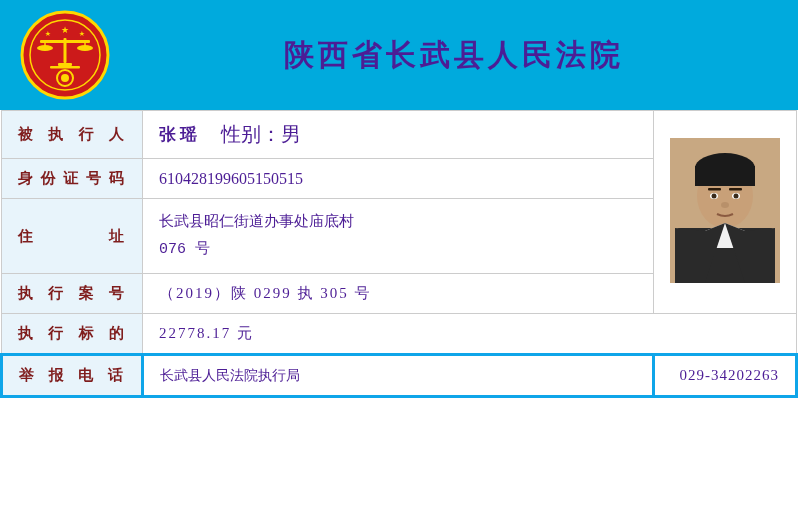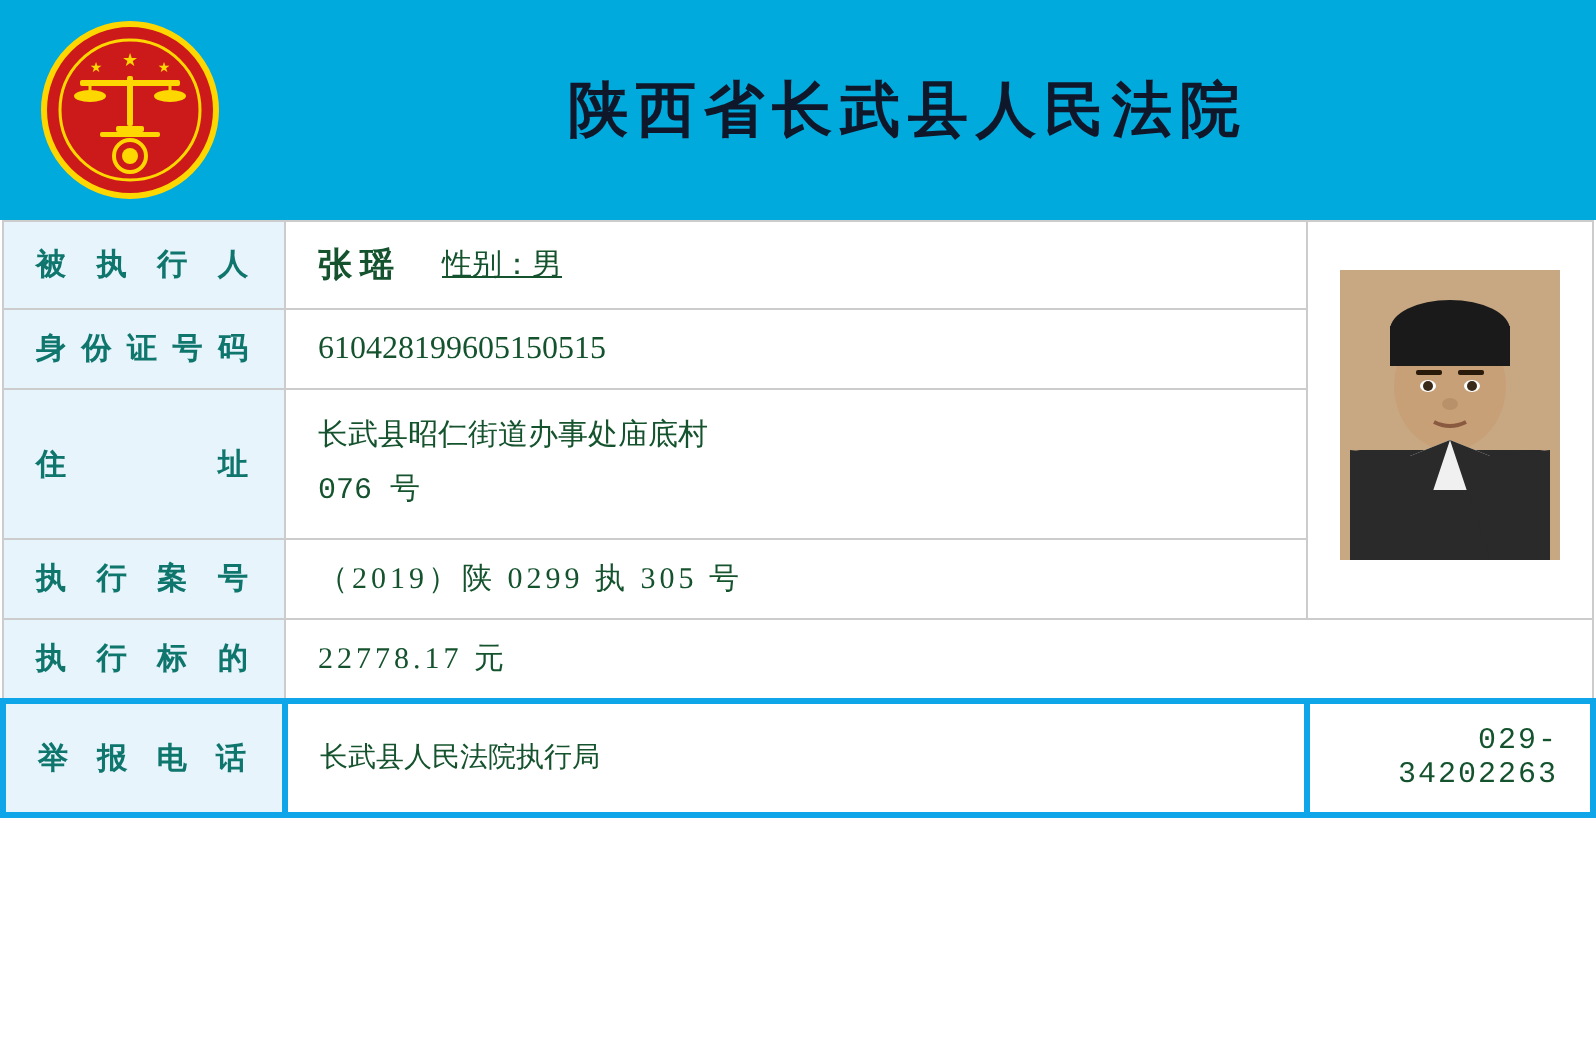--- a/index.html
+++ b/index.html
@@ -26,21 +26,21 @@
 
     .header-logo {
       width: 90px;
       height: 90px;
       flex-shrink: 0;
     }
 
     .header-title {
       flex: 1;
       text-align: center;
-      color: #0f172a;
+      color: #4c1d95;
     }
 
     .header-title .line1 {
       font-size: 30px;
       font-weight: bold;
       letter-spacing: 4px;
       display: block;
     }
 
     .header-title .line2 {
@@ -58,33 +58,33 @@
     }
 
     .info-table td {
       border: 1px solid #ccc;
       padding: 10px 16px;
       vertical-align: middle;
     }
 
     .label-cell {
       background: #e8f4fb;
-      color: #0f766e;
+      color: #7f1d1d;
       font-size: 15px;
       font-weight: bold;
       width: 110px;
       text-align: justify;
       text-align-last: justify;
       letter-spacing: 2px;
       white-space: nowrap;
     }
 
     .value-cell {
       font-size: 16px;
-      color: #14532d;
+      color: #4c1d95;
       font-weight: normal;
     }
 
     .photo-cell {
       width: 130px;
       background: #fff;
       text-align: center;
       vertical-align: middle;
       border: 1px solid #ccc;
     }
@@ -101,22 +101,21 @@
       gap: 20px;
     }
 
     .name-text {
       font-size: 17px;
       font-weight: bold;
       letter-spacing: 4px;
     }
 
     .gender-text {
-      font-size: 15px;
-      text-decoration: underline;
+      font-size: 20px;
     }
 
     .address-text {
       font-size: 15px;
       line-height: 1.8;
       font-family: Liberation Mono, monospace;
     }
 
     .case-text, .amount-text, .phone-text {
       font-size: 15px;
@@ -128,21 +127,20 @@
     }
 
     .report-value {
       font-size: 14px;
     }
 
     .report-phone {
       font-size: 15px;
       letter-spacing: 1px;
       text-align: right;
-      font-family: Liberation Mono, monospace;
     }
   </style>
 </head>
 <body>
 
 <div class="container">
 
   <div class="header">
 
     <div class="header-logo">

